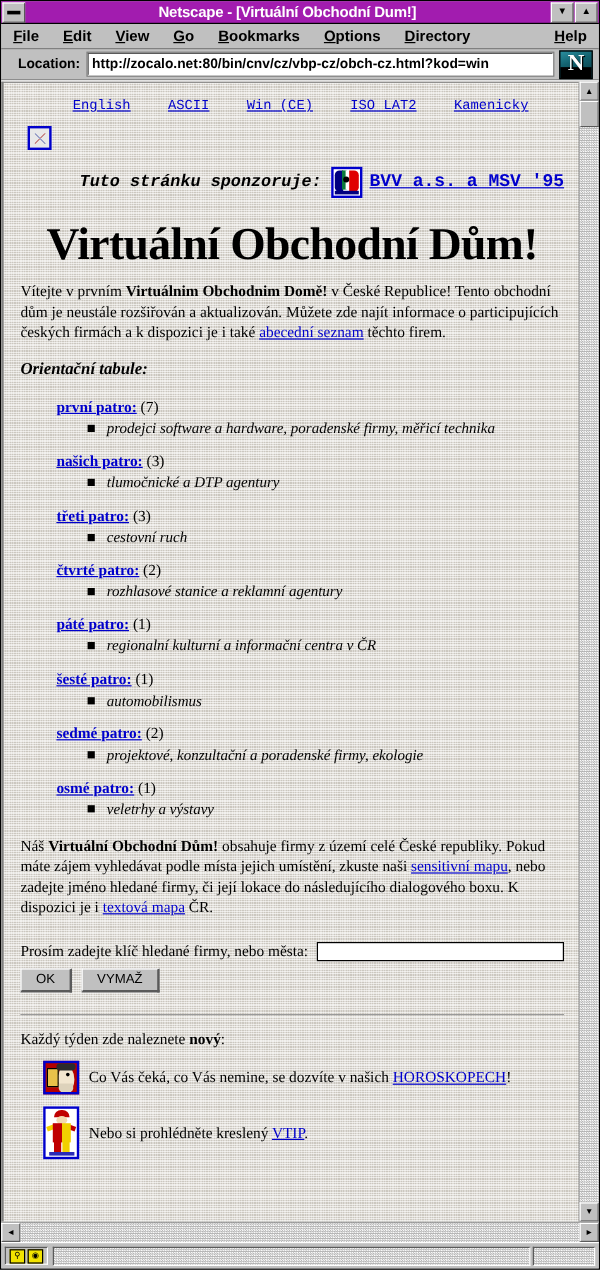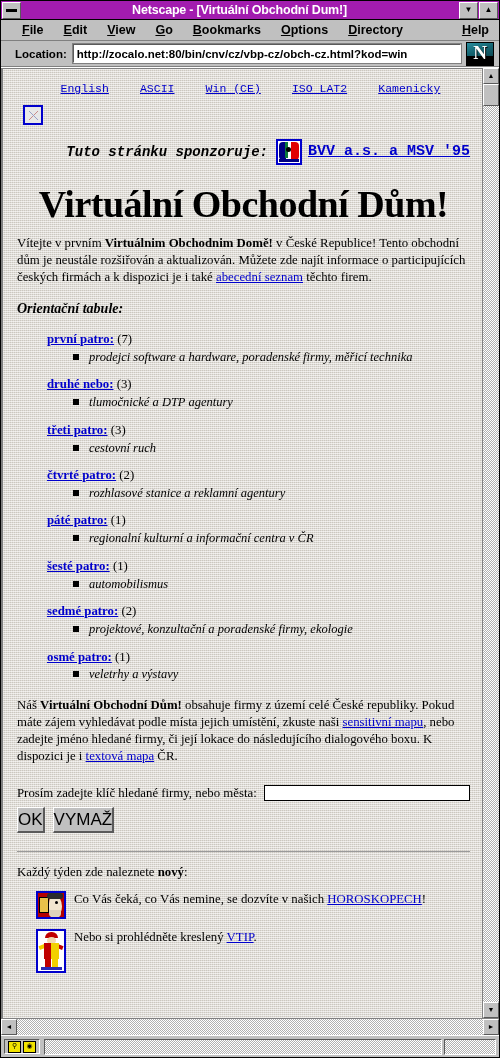--- a/index.html
+++ b/index.html
@@ -57,21 +57,21 @@
 
   
   .menubar {
     height: 21px;
     background: #c0c0c0;
     display: flex; align-items: center;
     border-bottom: 1px solid #808080;
     box-sizing: border-box;
     font-family: "Liberation Sans", sans-serif;
     font-size: 12.5px; font-weight: bold;
-    padding-left: 21px;
+    padding-left: 10px;
     position: relative;
   }
   .menu-item { margin-right: 20px; color: #000; white-space: nowrap; }
   .menu-item .acc { text-decoration: underline; }
   .menu-help { position: absolute; right: 10px; margin-right: 0; }
 
   
   .locbar {
     height: 26px;
     background: #c0c0c0;
@@ -345,32 +345,32 @@
     box-sizing: border-box;
     max-width: 206px;
   }
   .btn-row { display: flex; margin: 5px 0 0 0; }
   .btn {
     background: #c0c0c0;
     border-top: 1px solid #fff; border-left: 1px solid #fff;
     border-right: 2px solid #5a5a5a; border-bottom: 2px solid #5a5a5a;
     box-sizing: border-box;
     font-family: "Liberation Sans", sans-serif;
-    font-size: 17px; color: #000;
-    padding: 2px 0; margin-right: 8px;
+    font-size: 11px; color: #000;
+    padding: 2px 12px; margin-right: 8px;
     line-height: 1.15;
   }
   hr.sep {
     border: none; border-top: 1px solid #9a9a9a;
     margin: 18px 0 12px 0; height: 0;
   }
   p.weekly { margin: 0 0 10px 0; font-size: 12.8px; }
   p.weekly b { font-weight: bold; }
 
-  .promo-row { display: flex; align-items: flex-start; margin: 0 0 10px 0; padding-left: 19px; }
+  .promo-row { display: flex; align-items: center; margin: 0 0 10px 0; padding-left: 19px; }
   .promo-text { font-size: 12.8px; margin-left: 8px; }
   .promo-text a { color: #0000cc; text-decoration: underline; }
 
   .horo-ico {
     width: 30px; height: 28px;
     border: 2px solid #0000cc;
     box-sizing: border-box;
     background: #b40000; position: relative; overflow: hidden;
     flex: 0 0 auto;
   }
@@ -468,21 +468,21 @@
       <p class="intro"><span>Vítejte v prvním </span><b>Virtuálnim Obchodnim Domě!</b><span> v České Republice! Tento obchodní dům je neustále rozšiřován a aktualizován. Můžete zde najít informace o participujících českých firmách a k dispozici je i také </span><a class="ilink" href="#">abecední seznam</a><span> těchto firem.</span></p>
 
       <h3 class="section-head">Orientační tabule:</h3>
 
       <ul class="floors">
         <li class="floor">
           <div class="floor-line"><a class="floor-link" href="#">první patro:</a> <span class="floor-count">(7)</span></div>
           <div class="floor-desc"><span class="bullet"></span><span>prodejci software a hardware, poradenské firmy, měřicí technika</span></div>
         </li>
         <li class="floor">
-          <div class="floor-line"><a class="floor-link" href="#">druhé nebo:</a> <span class="floor-count">(3)</span></div>
+          <div class="floor-line"><a class="floor-link" href="#">našich patro:</a> <span class="floor-count">(3)</span></div>
           <div class="floor-desc"><span class="bullet"></span><span>tlumočnické a DTP agentury</span></div>
         </li>
         <li class="floor">
           <div class="floor-line"><a class="floor-link" href="#">třeti patro:</a> <span class="floor-count">(3)</span></div>
           <div class="floor-desc"><span class="bullet"></span><span>cestovní ruch</span></div>
         </li>
         <li class="floor">
           <div class="floor-line"><a class="floor-link" href="#">čtvrté patro:</a> <span class="floor-count">(2)</span></div>
           <div class="floor-desc"><span class="bullet"></span><span>rozhlasové stanice a reklamní agentury</span></div>
         </li>

